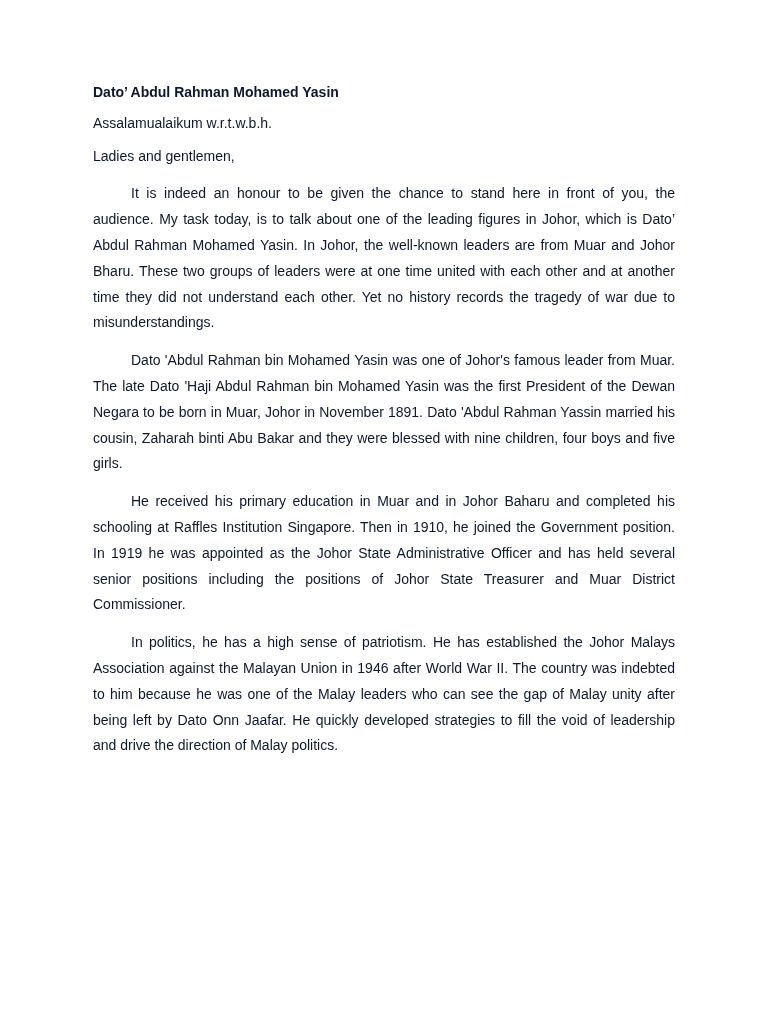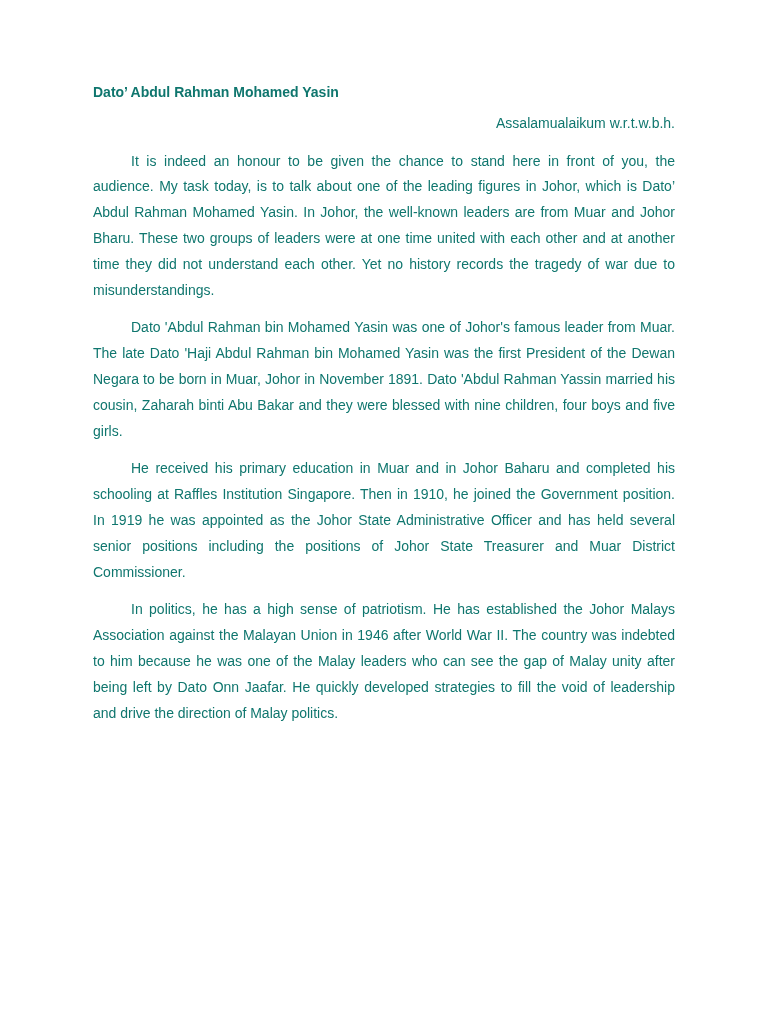--- a/index.html
+++ b/index.html
@@ -10,51 +10,52 @@
   .page {
     position: relative;
     box-sizing: border-box;
     width: 768px;
     height: 904px;
     background: #ffffff;
     padding: 80px 93px 0 93px;
     font-family: "Liberation Sans", "DejaVu Sans", sans-serif;
     font-size: 14px;
     line-height: 25.8px;
-    color: #0f766e;
+    color: #0f172a;
     overflow: hidden;
   }
   .doc-title {
     font-size: 14px;
     font-weight: bold;
     margin: 0 0 5px 0;
     text-align: left;
   }
   .para {
     margin: 0 0 7px 0;
     text-align: justify;
     text-justify: inter-word;
   }
   .para.indent {
     text-indent: 38px;
     margin-top: 12px;
   }
   .para.single {
-    text-align: right;
+    text-align: left;
   }
 </style>
 </head>
 <body>
 
 <div class="page">
   <h1 class="doc-title">Dato’ Abdul Rahman Mohamed Yasin</h1>
 
 
   <p class="para single">Assalamualaikum w.r.t.w.b.h.</p>
 
+  <p class="para single">Ladies and gentlemen,</p>
 
   <p class="para indent">It is indeed an honour to be given the chance to stand here in front of you, the audience. My task today, is to talk about one of the leading figures in Johor, which is Dato’ Abdul Rahman Mohamed Yasin. In Johor, the well-known leaders are from Muar and Johor Bharu. These two groups of leaders were at one time united with each other and at another time they did not understand each other. Yet no history records the tragedy of war due to misunderstandings.</p>
 
   <p class="para indent">Dato 'Abdul Rahman bin Mohamed Yasin was one of Johor's famous leader from Muar. The late Dato 'Haji Abdul Rahman bin Mohamed Yasin was the first President of the Dewan Negara to be born in Muar, Johor in November 1891. Dato 'Abdul Rahman Yassin married his cousin, Zaharah binti Abu Bakar and they were blessed with nine children, four boys and five girls.</p>
 
   <p class="para indent">He received his primary education in Muar and in Johor Baharu and completed his schooling at Raffles Institution Singapore. Then in 1910, he joined the Government position. In 1919 he was appointed as the Johor State Administrative Officer and has held several senior positions including the positions of Johor State Treasurer and Muar District Commissioner.</p>
 
   <p class="para indent">In politics, he has a high sense of patriotism. He has established the Johor Malays Association against the Malayan Union in 1946 after World War II. The country was indebted to him because he was one of the Malay leaders who can see the gap of Malay unity after being left by Dato Onn Jaafar. He quickly developed strategies to fill the void of leadership and drive the direction of Malay politics.</p>
 
 </div>

